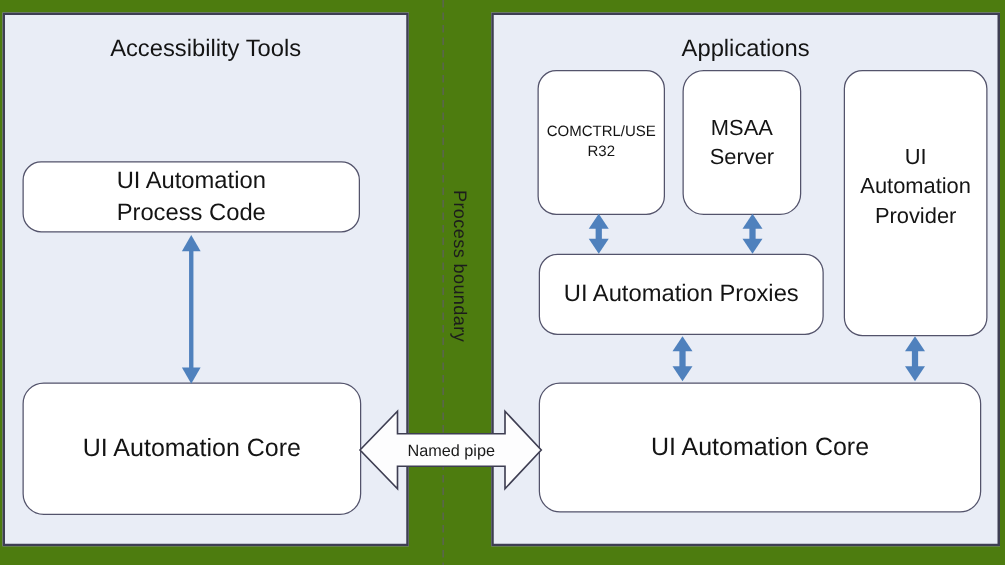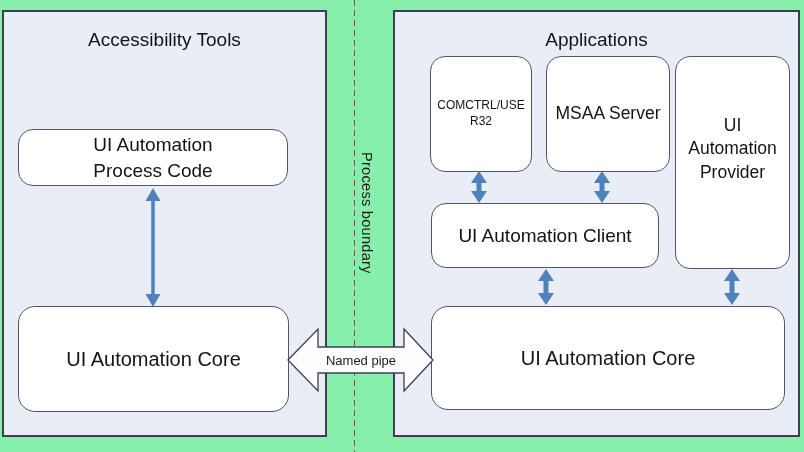--- a/index.html
+++ b/index.html
@@ -6,21 +6,21 @@
     --arrow-blue:#4f81bd;
     --panel-bg:#e9edf6;
     --panel-border:#3e3e52;
     --box-border:#53536b;
     --box-bg:#ffffff;
     --text:#141414;
   }
   *{margin:0;padding:0;box-sizing:border-box;}
   html,body{background:#fff;}
   body{font-family:"Liberation Sans", sans-serif;color:var(--text);}
-  .canvas{position:relative;width:804px;height:452px;background:#86efac;overflow:hidden;}
+  .canvas{position:relative;width:804px;height:452px;background:#4d7c0f;overflow:hidden;}
 
   .panel{
     position:absolute;top:10px;height:427px;
     background:var(--panel-bg);
     border:2px solid var(--panel-border);
     z-index:1;
   }
   .panel-left{left:2px;width:325px;}
   .panel-right{left:393px;width:407px;}
 
@@ -39,21 +39,21 @@
     text-align:center;color:var(--text);
     line-height:1.32;
   }
   .node .inner{display:block;}
 
   .client-code{left:18px;top:129px;width:270px;height:57px;font-size:19px;}
   .client-code .inner{max-width:160px;}
   .core-left{left:18px;top:306px;width:271px;height:106px;font-size:20px;border-radius:17px;}
   .comctrl{left:430px;top:56px;width:102px;height:116px;font-size:12px;}
   .comctrl .inner{max-width:92px;overflow-wrap:break-word;}
-  .msaa{left:546px;top:56px;width:124px;height:116px;font-size:17.5px;}
+  .msaa{left:546px;top:56px;width:95px;height:116px;font-size:17.5px;border-radius:17px;}
   .provider{left:675px;top:56px;width:115px;height:213px;font-size:17.5px;padding-bottom:27px;}
   .provider .inner{max-width:100px;}
   .proxies{left:431px;top:203px;width:228px;height:65px;font-size:19px;}
   .core-right{left:431px;top:306px;width:354px;height:104px;font-size:20px;border-radius:17px;}
 
   .overlay{
     position:absolute;left:0;top:0;width:804px;height:452px;
     z-index:5;pointer-events:none;
   }
   .dash-line{stroke:#5f5f5f;stroke-width:1;stroke-dasharray:6 4;fill:none;}
@@ -92,21 +92,21 @@
   <div class="node comctrl">
     <span class="inner">COMCTRL/USER32</span>
   </div>
   <div class="node msaa">
     <span class="inner">MSAA Server</span>
   </div>
   <div class="node provider">
     <span class="inner">UI Automation Provider</span>
   </div>
   <div class="node proxies">
-    <span class="inner">UI Automation Client</span>
+    <span class="inner">UI Automation Proxies</span>
   </div>
   <div class="node core-right">
     <span class="inner">UI Automation Core</span>
   </div>
 
   <div class="boundary-label">Process boundary</div>
 
   <svg class="overlay" viewBox="0 0 804 452">
 
     <line class="dash-line" x1="354.5" y1="0" x2="354.5" y2="452"></line>

